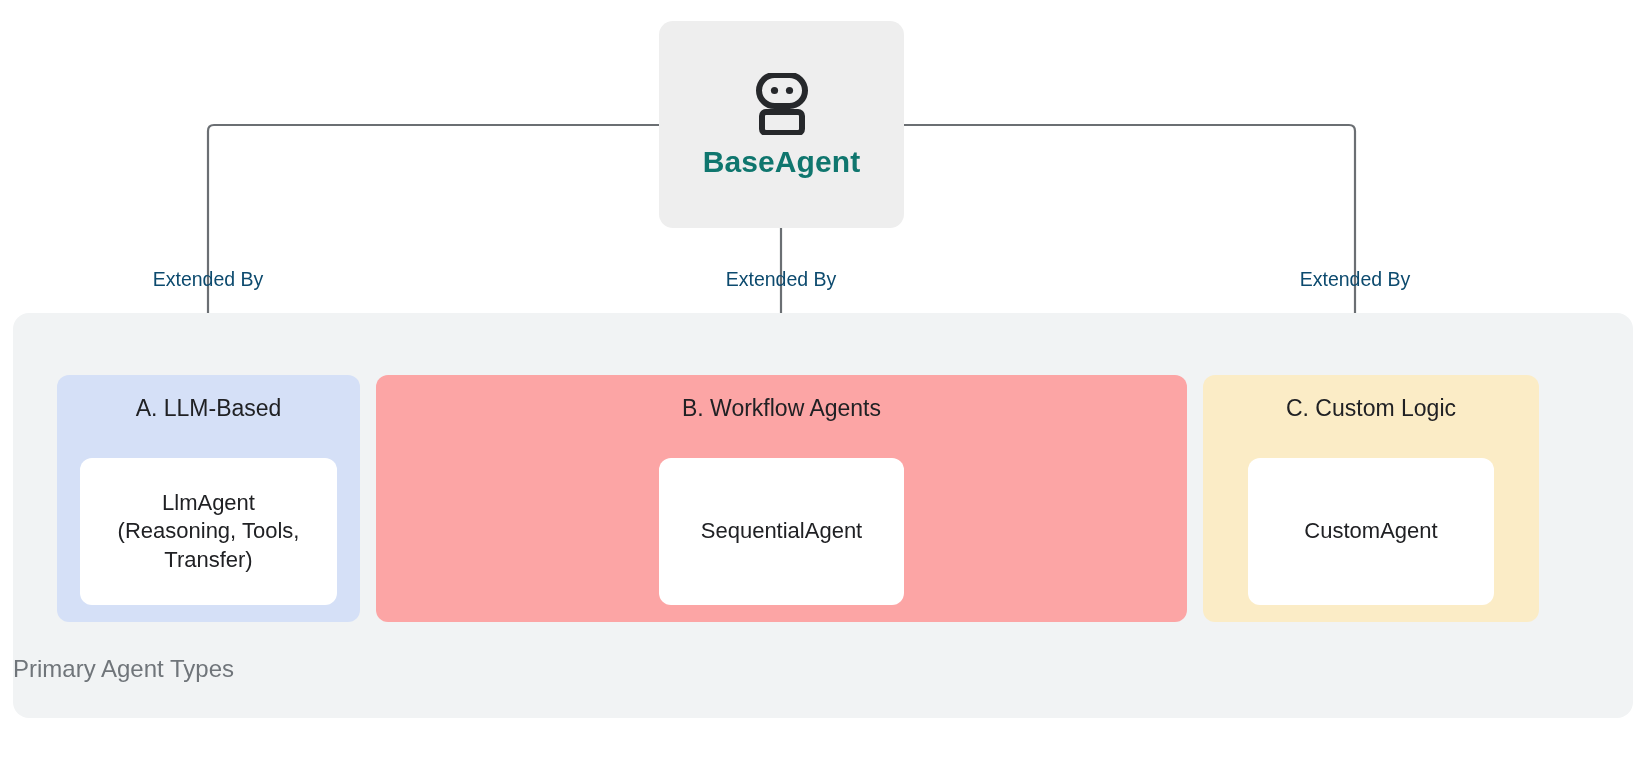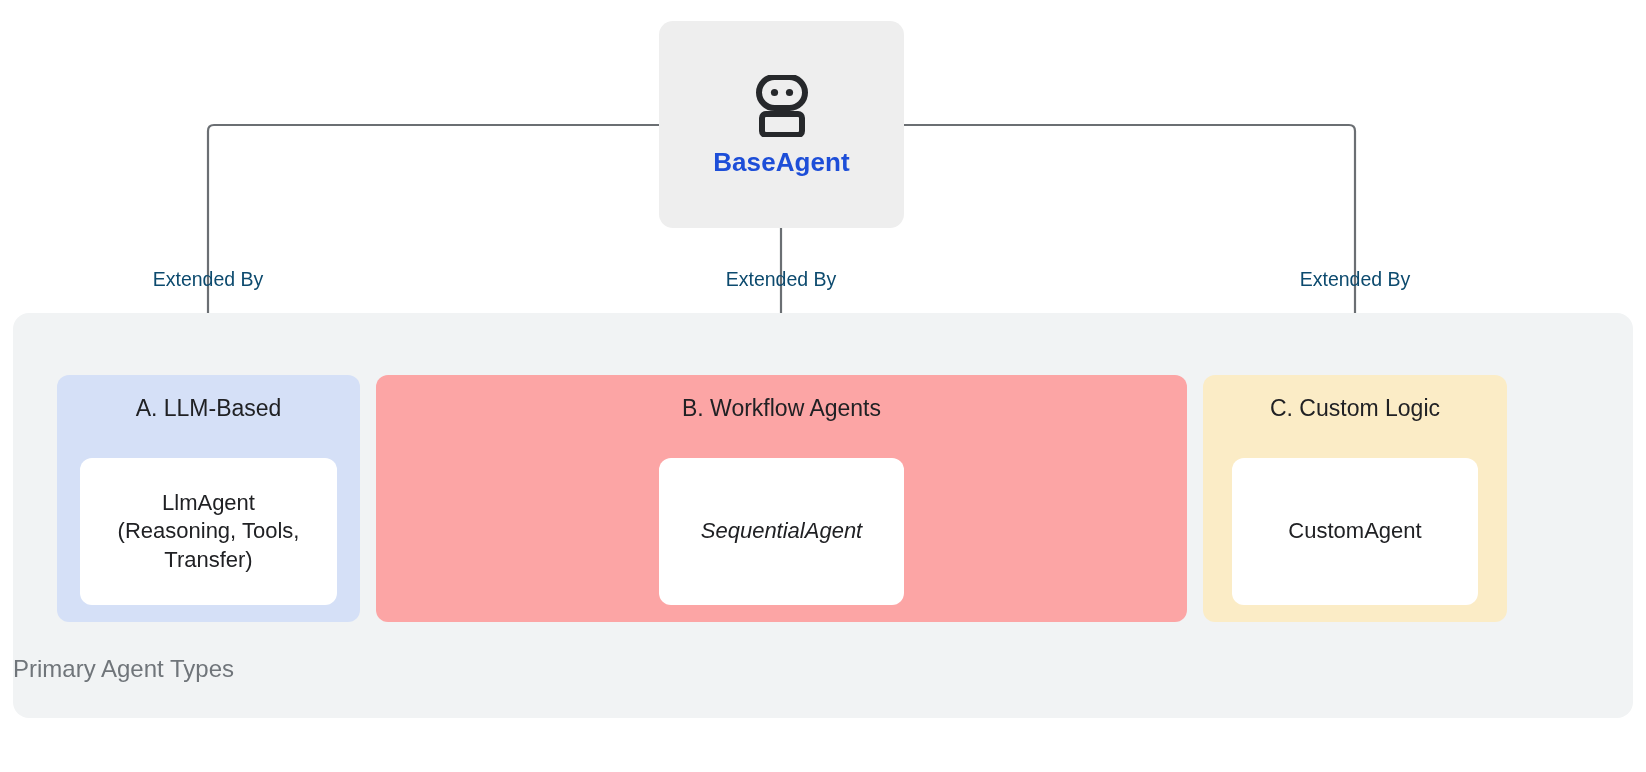--- a/index.html
+++ b/index.html
@@ -45,23 +45,23 @@
     justify-content: center;
     box-sizing: border-box;
   }
   #base-agent .robot-icon {
     width: 56px;
     height: 62px;
     display: block;
     margin-bottom: 12px;
   }
   #base-agent .node-title {
-    font-size: 26px;
+    font-size: 30px;
     font-weight: 700;
-    color: #1d4ed8;
+    color: #0f766e;
     letter-spacing: 0.1px;
     line-height: 1;
   }
 
   
   .edge-label {
     position: absolute;
     font-size: 19.5px;
     color: #0c4a6e;
     white-space: nowrap;
@@ -140,26 +140,26 @@
     background: #d5e0f7;
   }
   #panel-llm .agent-card { width: 257px; }
 
   
   #panel-workflow {
     left: 376px;
     width: 811px;
     background: #fca5a5;
   }
-  #panel-workflow .agent-card { width: 245px; font-style: italic; }
+  #panel-workflow .agent-card { width: 245px; }
 
   
   #panel-custom {
     left: 1203px;
-    width: 304px;
+    width: 336px;
     background: #fbecc6;
   }
   #panel-custom .agent-card { width: 246px; }
 </style>
 </head>
 <body>
 
 <div id="canvas">
 
   <svg id="connectors" viewBox="0 0 1646 772" width="1646" height="772" xmlns="http://www.w3.org/2000/svg">

